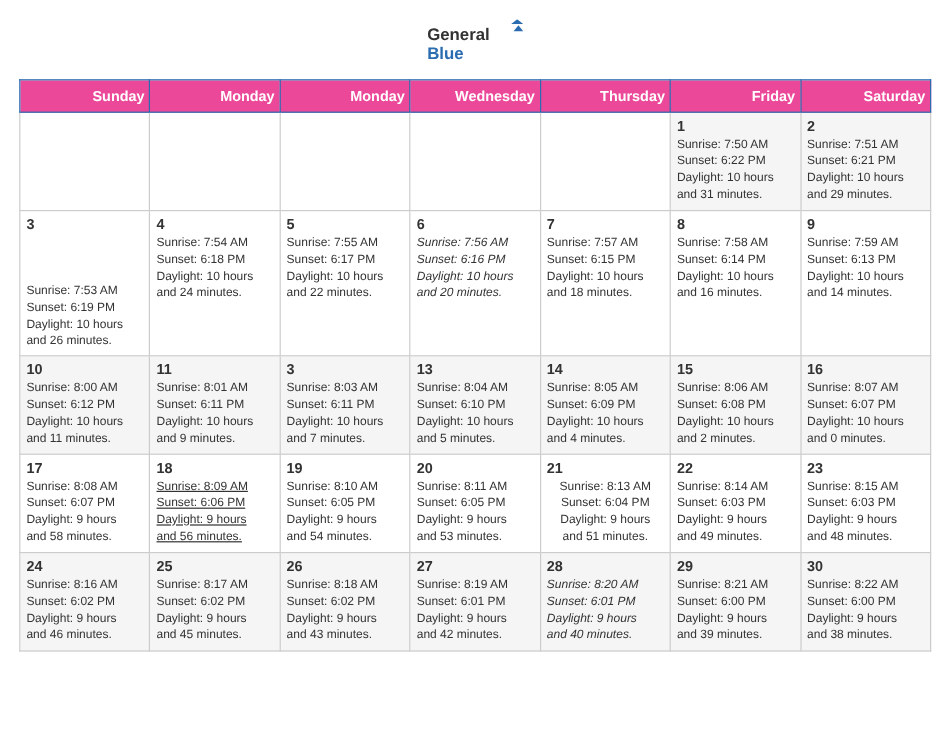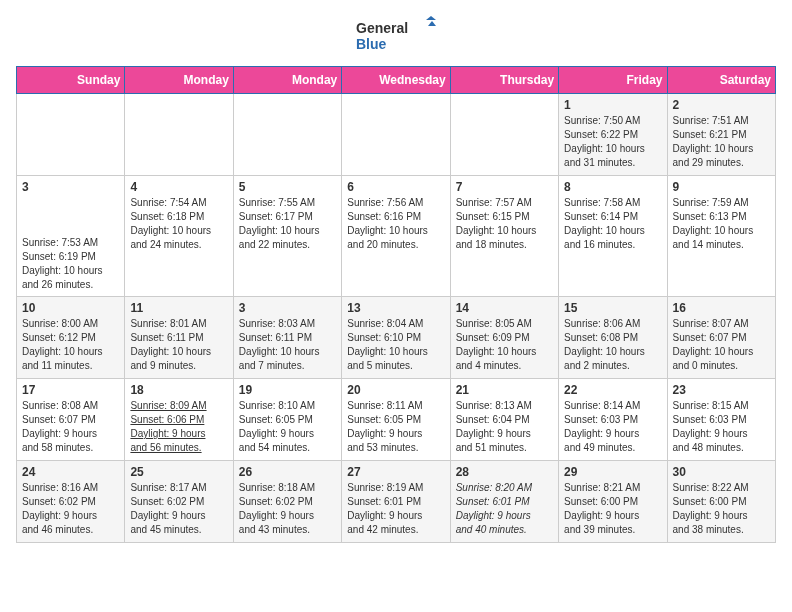--- a/index.html
+++ b/index.html
@@ -142,21 +142,21 @@
         </td>
         <td>
           <span class="day-num">5</span>
           <div class="cell-info" style="white-space: pre-line;">Sunrise: 7:55 AM
 Sunset: 6:17 PM
 Daylight: 10 hours
 and 22 minutes.</div>
         </td>
         <td>
           <span class="day-num">6</span>
-          <div class="cell-info" style="white-space: pre-line;">Sunrise: 7:56 AM
+          <div class="cell-info" style="white-space: pre-line; font-style: italic;">Sunrise: 7:56 AM
 Sunset: 6:16 PM
 Daylight: 10 hours
 and 20 minutes.</div>
         </td>
         <td>
           <span class="day-num">7</span>
           <div class="cell-info" style="white-space: pre-line;">Sunrise: 7:57 AM
 Sunset: 6:15 PM
 Daylight: 10 hours
 and 18 minutes.</div>
@@ -251,21 +251,21 @@
         </td>
         <td>
           <span class="day-num">20</span>
           <div class="cell-info" style="white-space: pre-line;">Sunrise: 8:11 AM
 Sunset: 6:05 PM
 Daylight: 9 hours
 and 53 minutes.</div>
         </td>
         <td>
           <span class="day-num">21</span>
-          <div class="cell-info" style="white-space: pre-line;">Sunrise: 8:13 AM
+          <div class="cell-info" style="white-space: pre-line; text-align: center;">Sunrise: 8:13 AM
 Sunset: 6:04 PM
 Daylight: 9 hours
 and 51 minutes.</div>
         </td>
         <td>
           <span class="day-num">22</span>
           <div class="cell-info" style="white-space: pre-line;">Sunrise: 8:14 AM
 Sunset: 6:03 PM
 Daylight: 9 hours
 and 49 minutes.</div>

